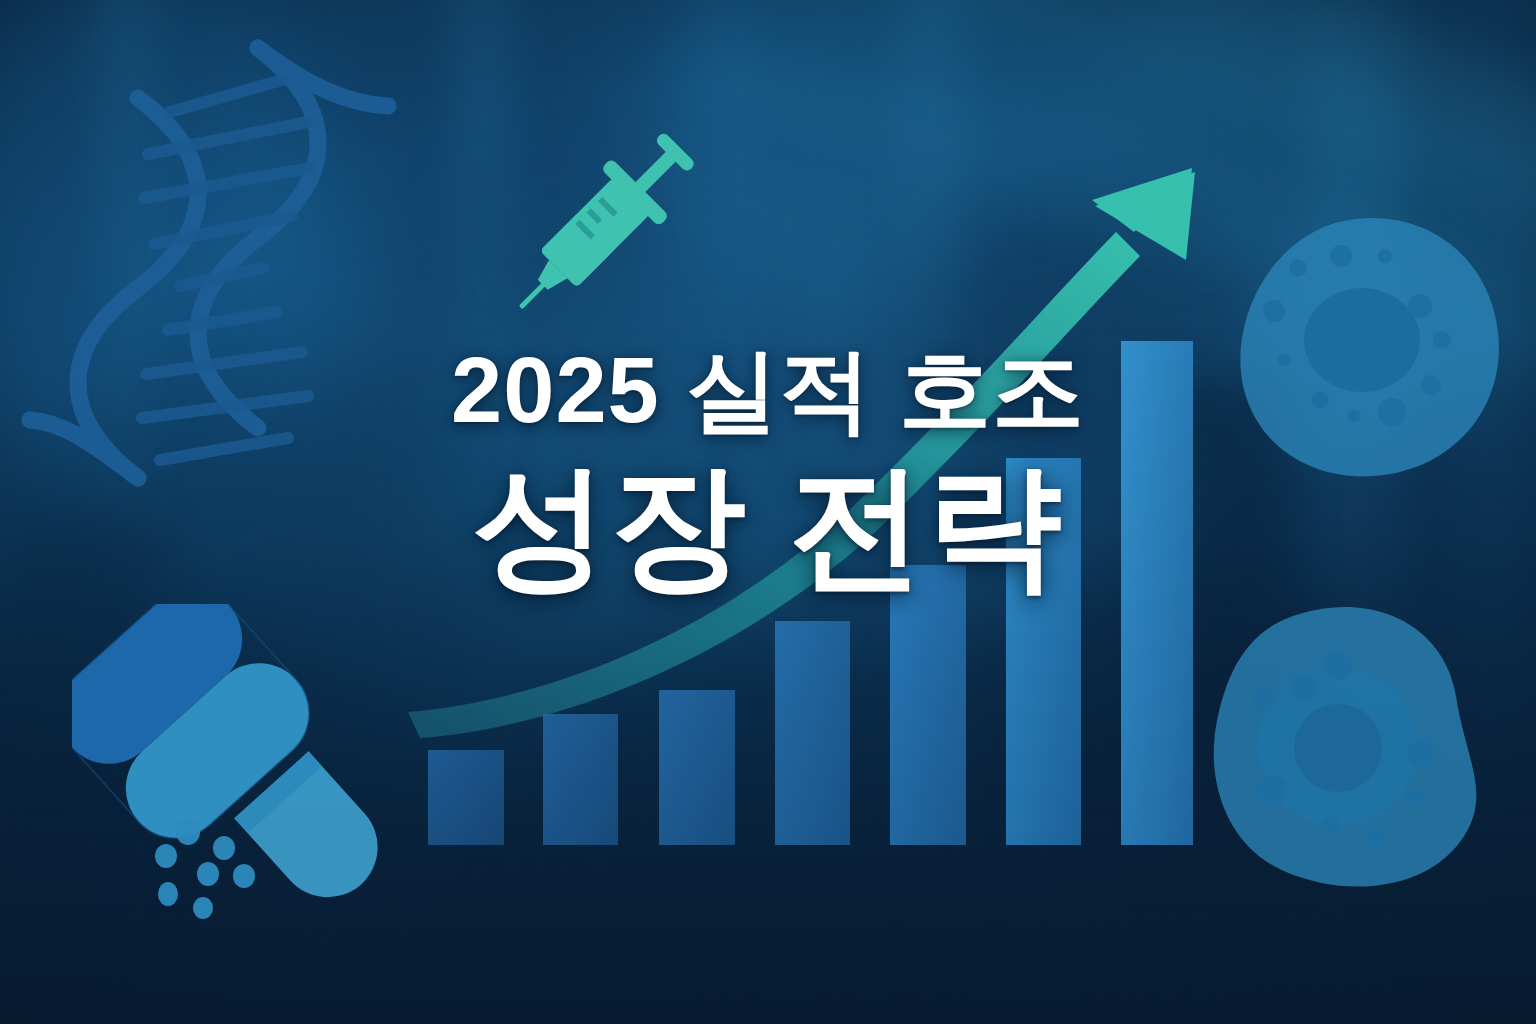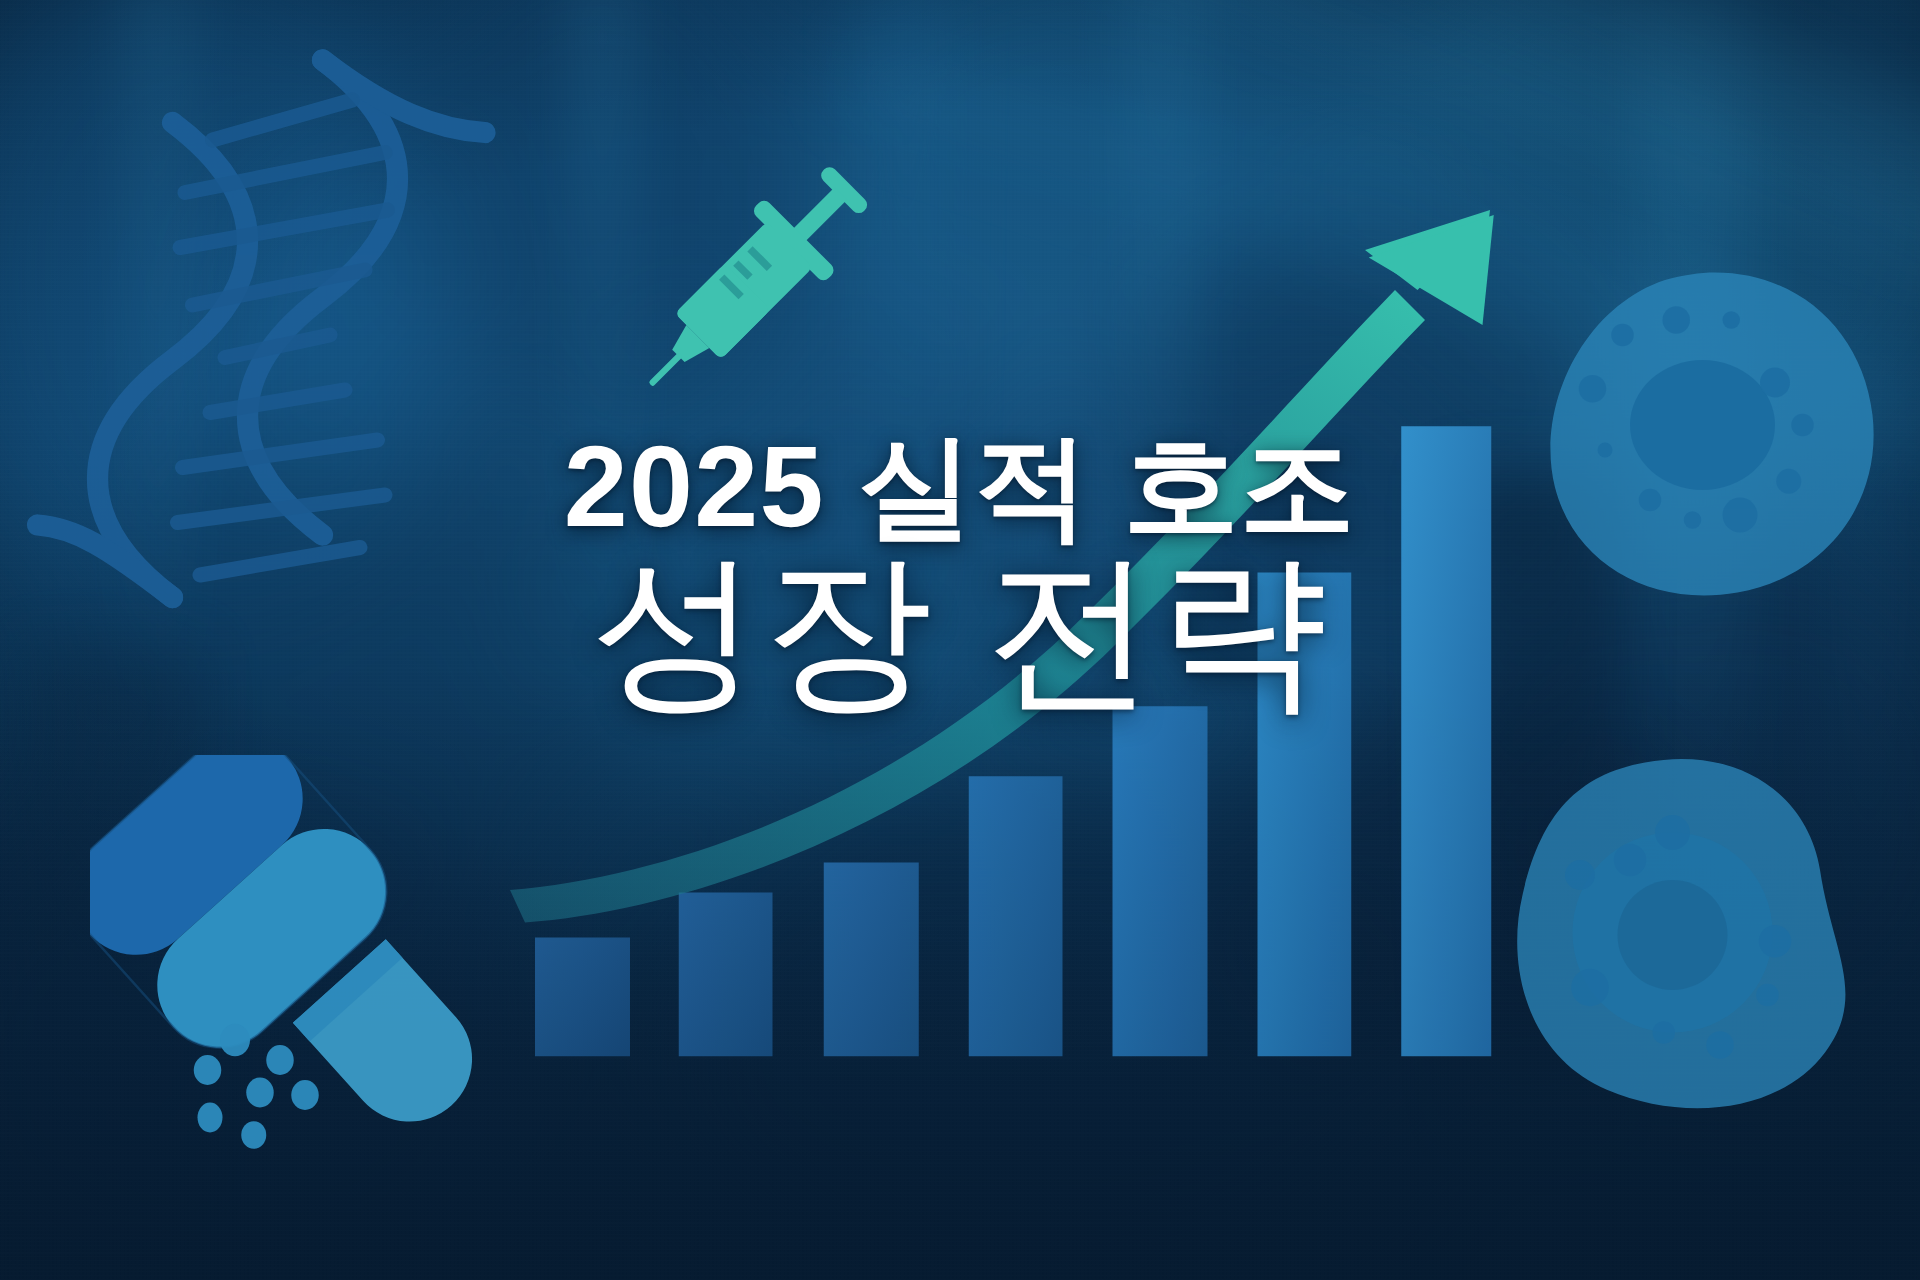--- a/index.html
+++ b/index.html
@@ -114,22 +114,23 @@
     line-height: 1;
     user-select: none;
   }
   .title-line-1 {
     font-size: 92px;
     font-weight: 700;
     letter-spacing: 1px;
     text-shadow: 0 3px 16px rgba(3,22,42,.72), 0 1px 3px rgba(3,22,42,.55);
   }
   .title-line-2 {
+    margin-top: 22px;
     font-size: 136px;
-    font-weight: 400;
+    font-weight: 700;
     letter-spacing: 2px;
     text-shadow: 0 4px 22px rgba(3,22,42,.78), 0 2px 4px rgba(3,22,42,.6);
   }
 </style>
 </head>
 <body>
 
 <div id="stage">
 
   <div class="bg-layer bg-base"></div>

